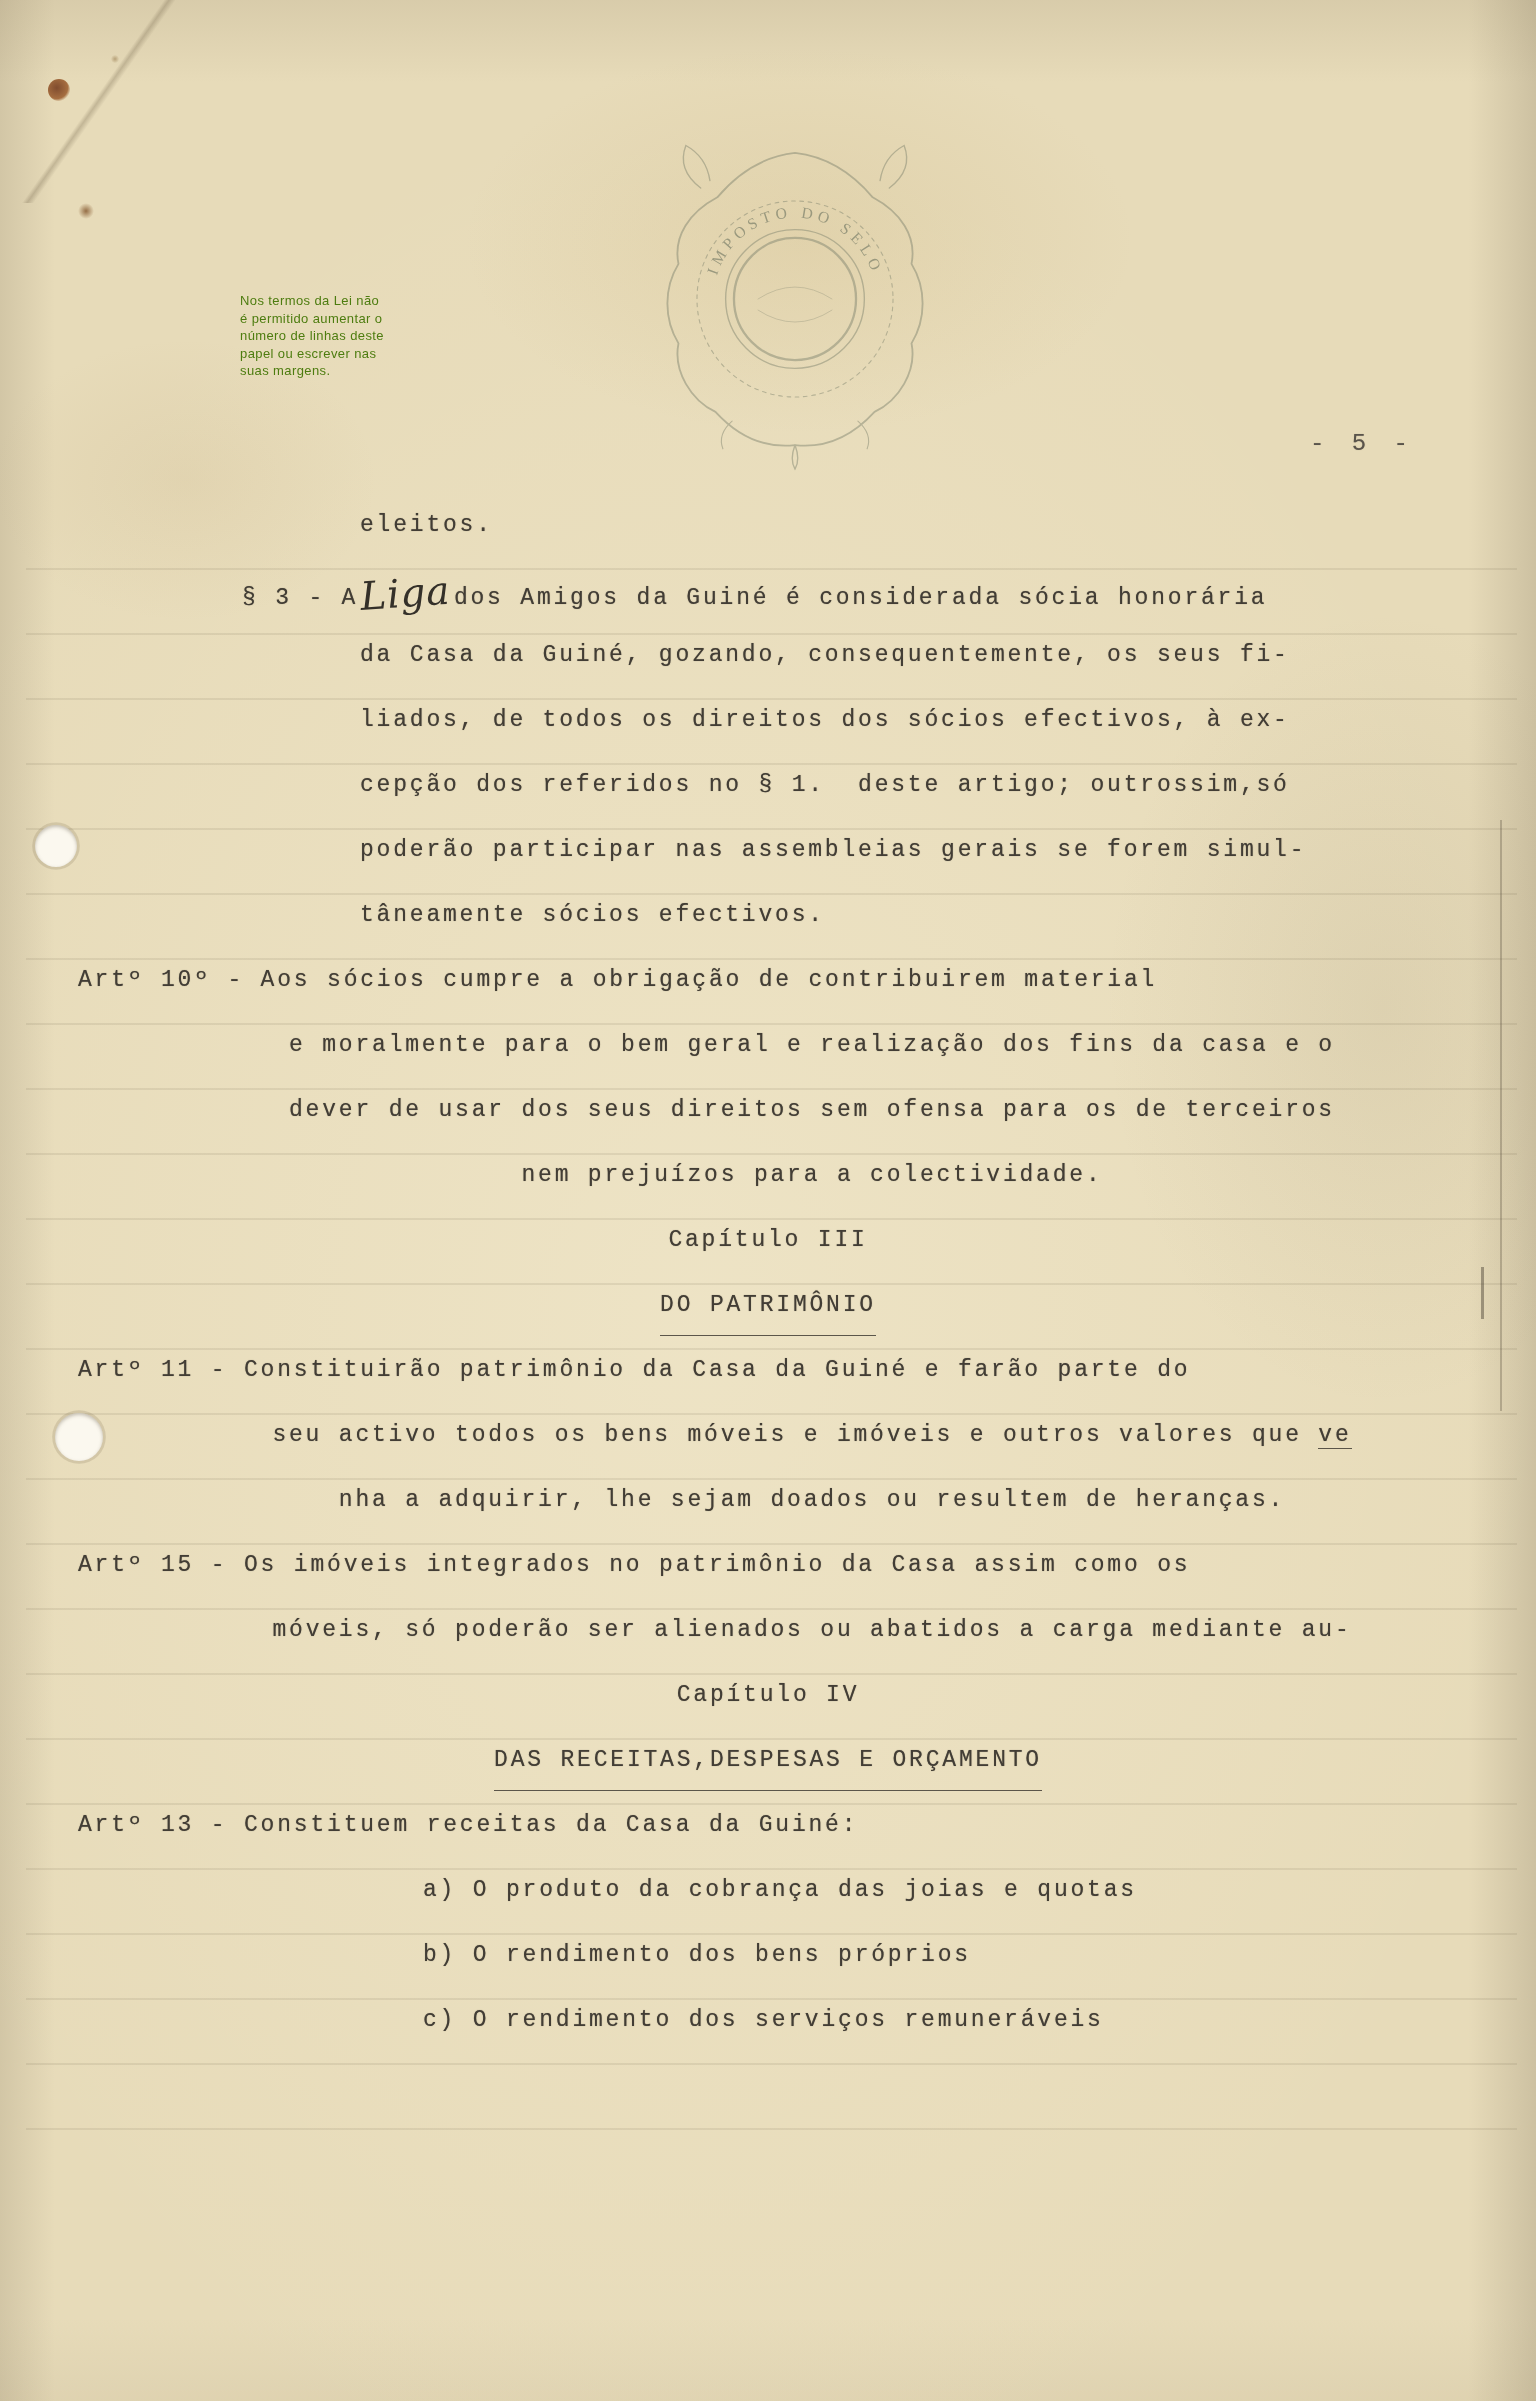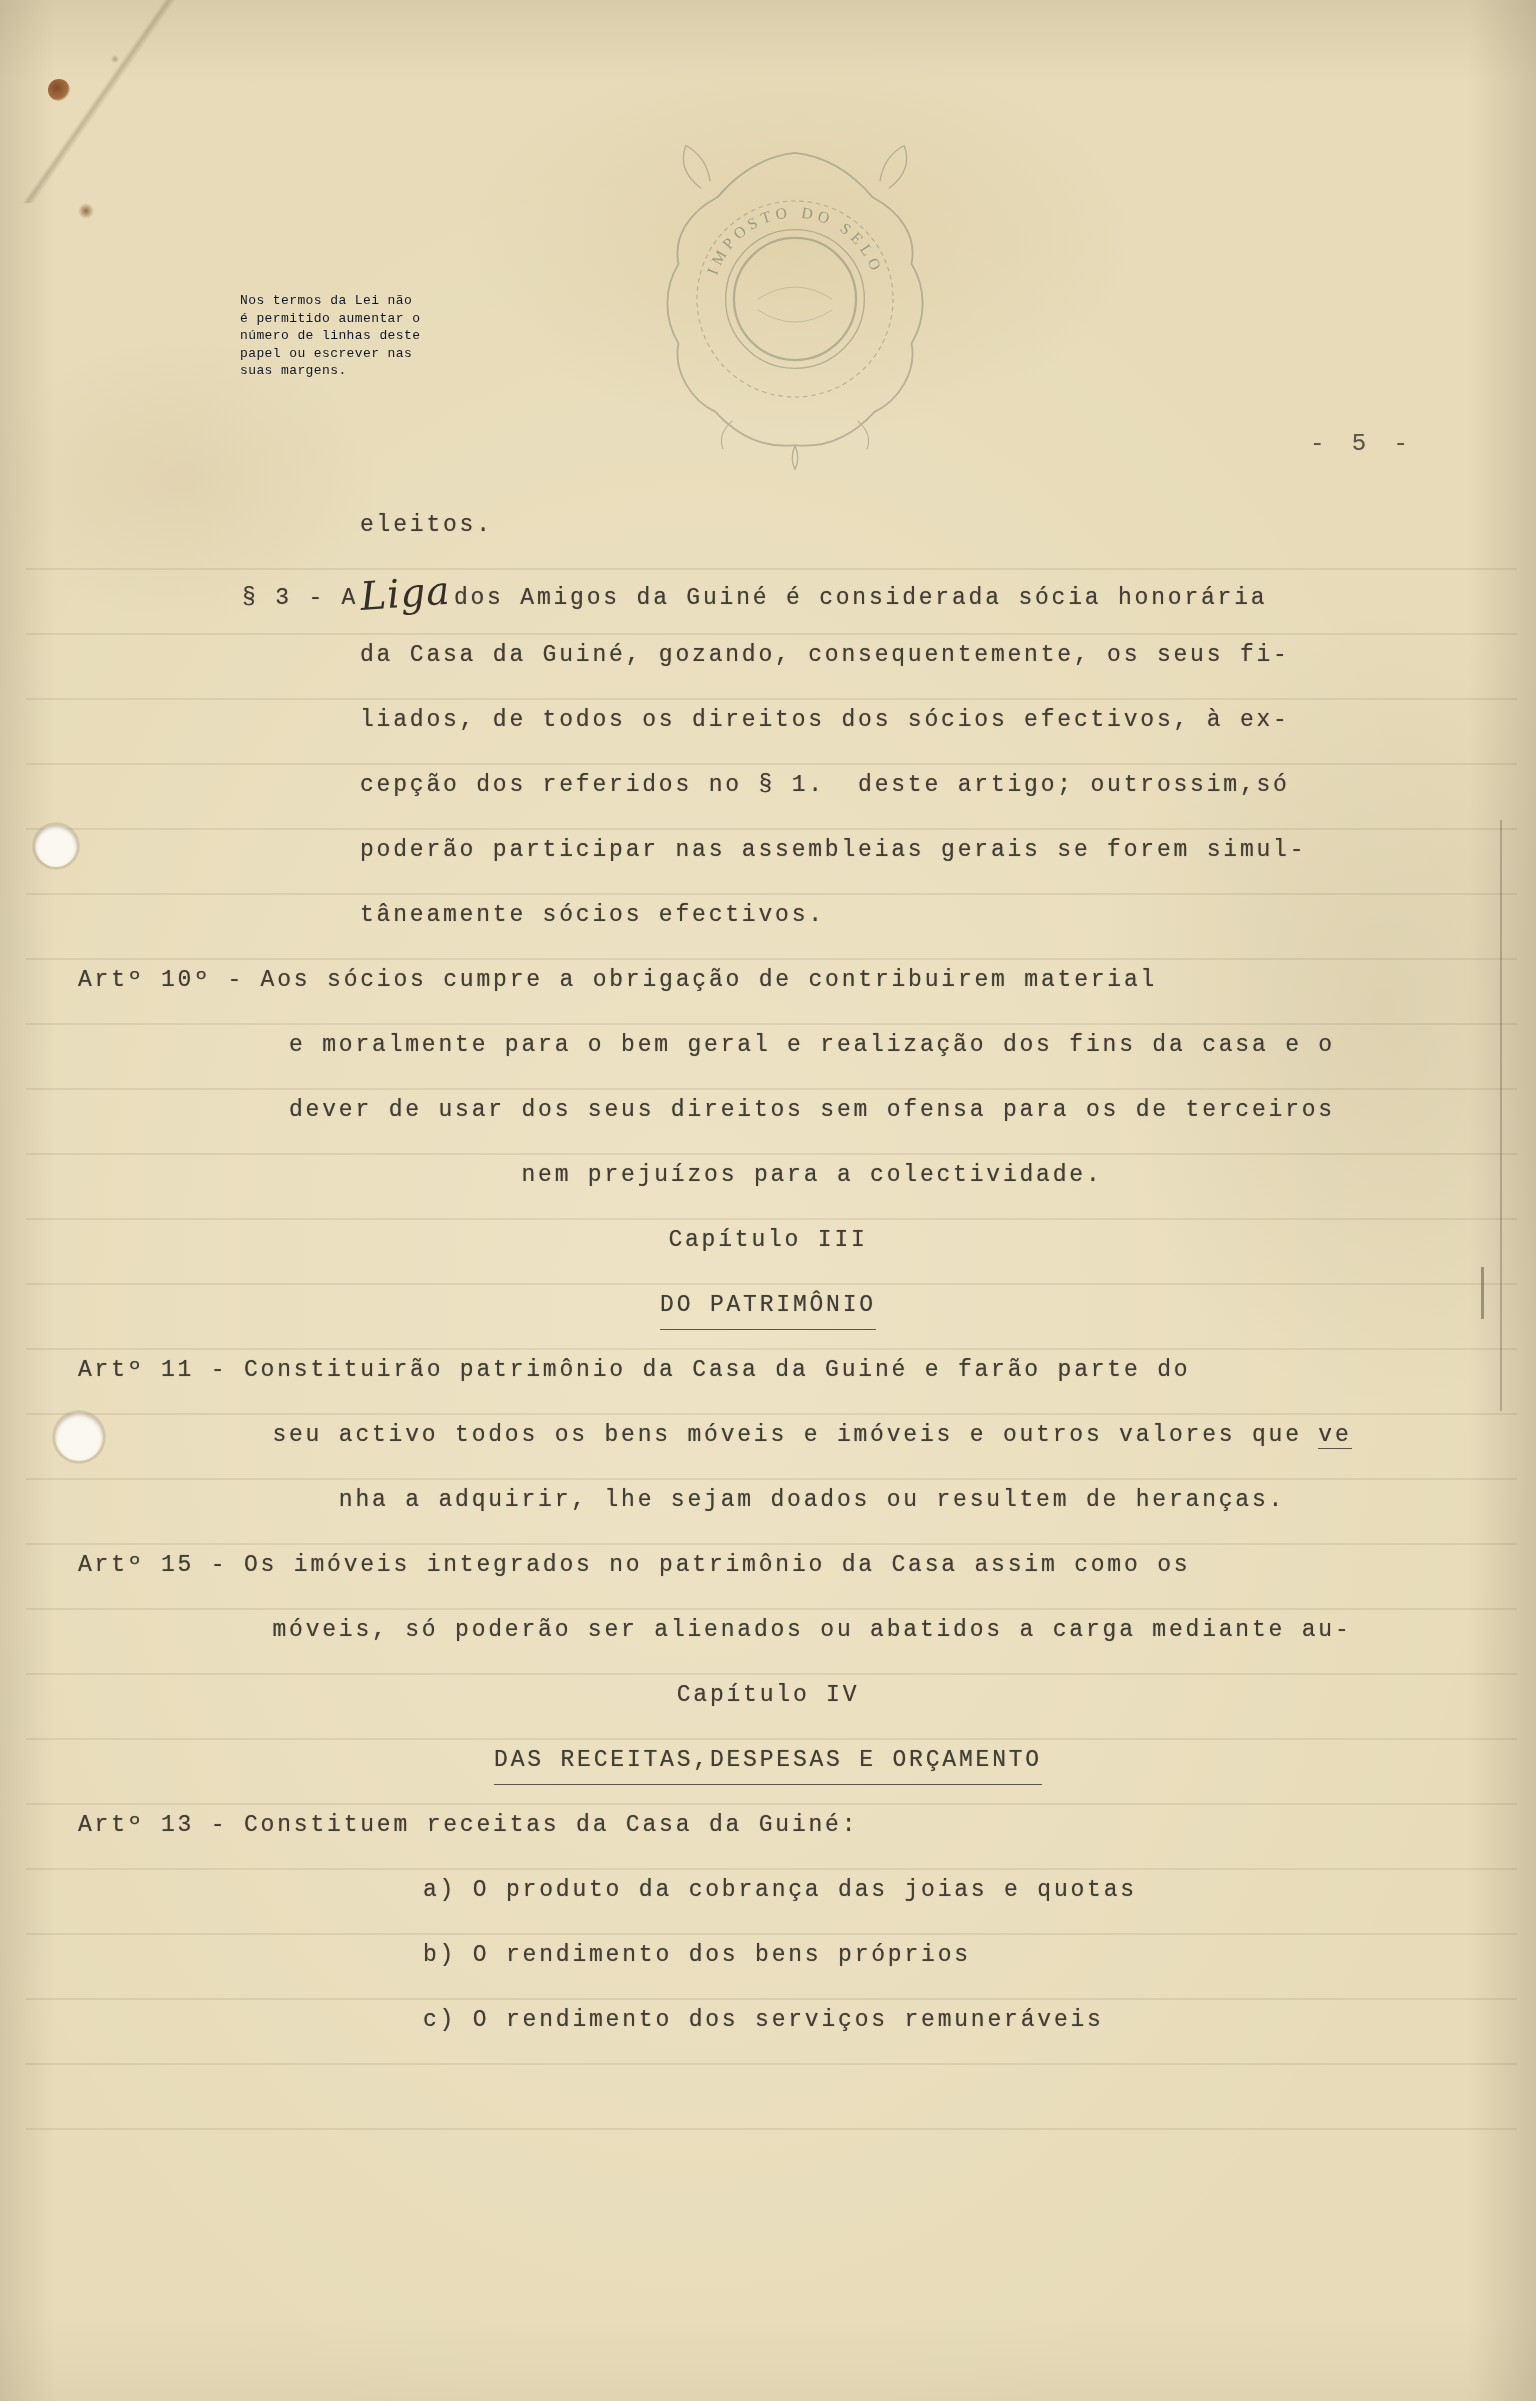--- a/index.html
+++ b/index.html
@@ -37,41 +37,41 @@
     color:#423d35; font-size:23px; letter-spacing:2.8px;
     text-shadow:0 0 0.9px rgba(62,56,46,0.55);
   }
   .line { height:65px; line-height:65px; white-space:pre; }
   .ind-s  { margin-left:242px; }
   .ind-a  { margin-left:360px; }
   .art    { margin-left:78px; }
   .artb   { margin-left:88px;text-align:center; }
   .list   { margin-left:423px; }
   .center { text-align:center; }
-  .heading span { border-bottom:1.8px solid rgba(66,61,53,0.85); padding-bottom:11px; }
+  .heading span { border-bottom:1.8px solid rgba(66,61,53,0.85); padding-bottom:17px; }
   .u { border-bottom:1.8px solid rgba(66,61,53,0.85); }
   .hand {
     font-family:"DejaVu Serif", serif; font-style:italic;
     font-size:39px; letter-spacing:0.9px; color:#343029;
     display:inline-block; transform:rotate(-4deg) translateY(2.8px);
     margin:0 3.7px 0 1.8px; text-shadow:none;
   }
 
   
   .page-number {
     position:absolute; top:430px; left:1310px;
     font-size:24px; letter-spacing:6.5px; color:#5a544b;
     text-shadow:0 0 0.9px rgba(80,72,60,0.4);
   }
 
   
   .margin-note {
     position:absolute; top:292px; left:240px; width:231px;
-    font-family:Liberation Mono, monospace;
-    font-size:13px; line-height:17.5px; color:#0f172a;
+    font-family:Liberation Sans, sans-serif;
+    font-size:13px; line-height:17.5px; color:#4d7c0f;
     letter-spacing:0.4px;
   }
 
   
   .seal { position:absolute; left:647px; top:127px; width:296px; height:344px; opacity:0.85; }
 
   
   .hole {
     position:absolute; border-radius:50%;
     background:#fbf8ef;

